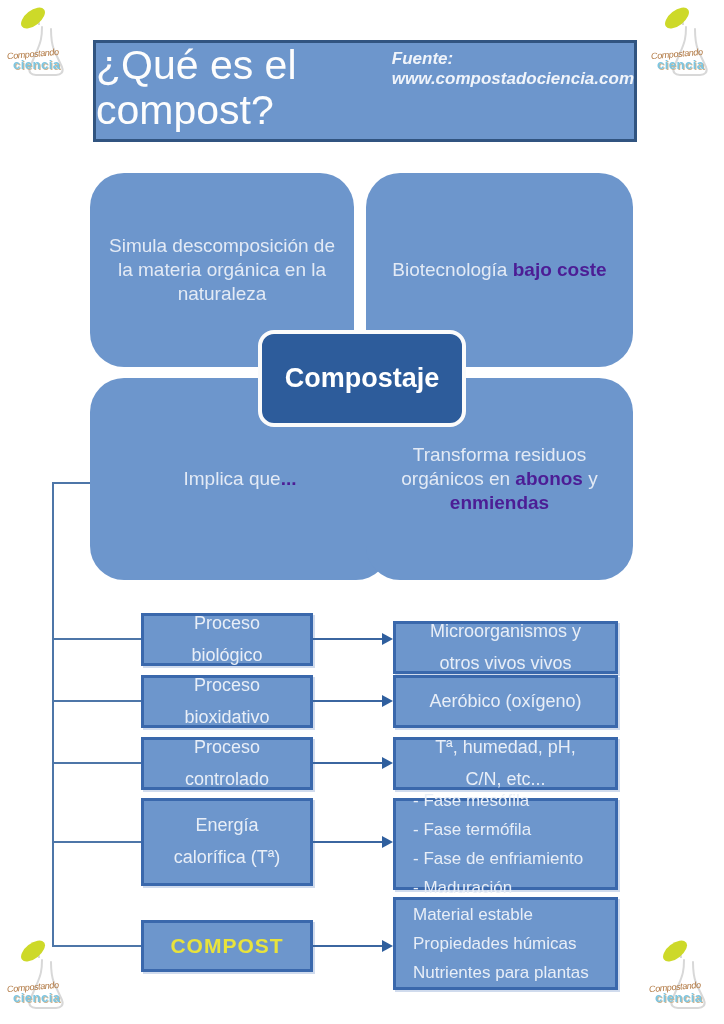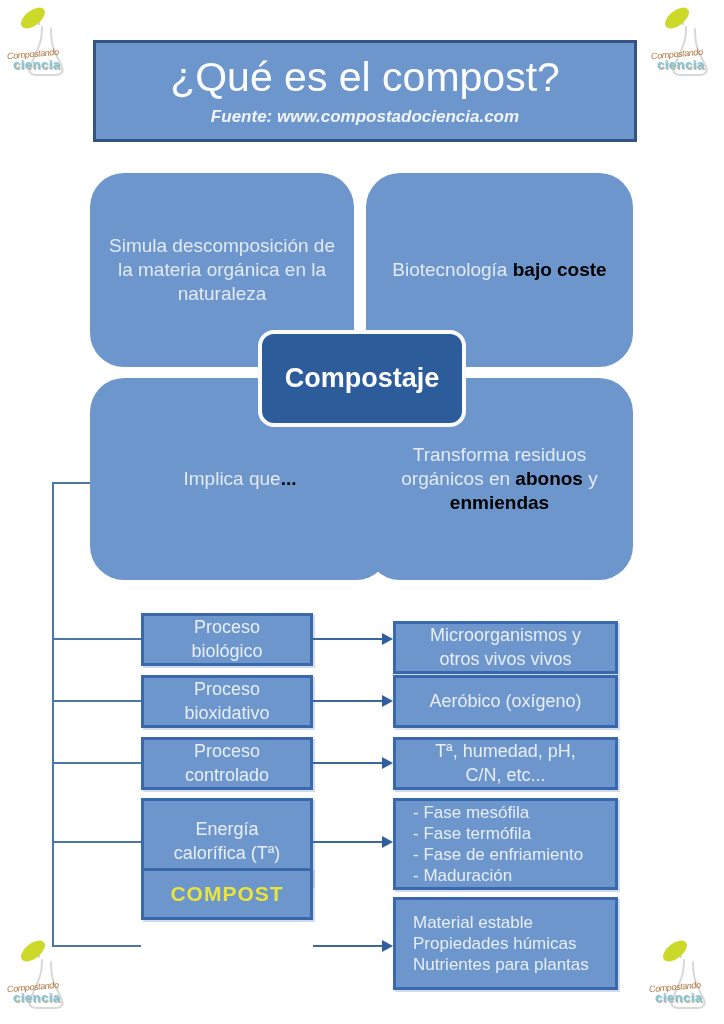--- a/index.html
+++ b/index.html
@@ -15,49 +15,50 @@
     color:#b0763f;white-space:nowrap;transform:rotate(-5deg);letter-spacing:-0.4px;
   }
   .logo .name{
     position:absolute;top:52px;left:7px;font-weight:bold;font-size:13px;
     color:#7cc6e2;text-shadow:1px 1px 0 #cbb493;letter-spacing:0.5px;
   }
   
   .title-box{
     position:absolute;left:93px;top:40px;width:544px;height:102px;
     background:#6d96cc;border:3px solid #315480;box-sizing:border-box;
-    display:flex;flex-direction:column;align-items:center;justify-content:center;
+    display:flex;justify-content:center;
   }
   .title-heading{font-size:41px;color:#fdfdfd;line-height:1.1;}
   .title-source{font-size:17px;font-weight:bold;font-style:italic;color:#f0f4fa;margin-top:6px;}
   
   .quad{
     position:absolute;background:#6d96cc;border-radius:34px;box-sizing:border-box;
     display:flex;flex-direction:column;align-items:center;justify-content:center;
     color:#e3eaf5;font-size:19px;line-height:1.27;text-align:right;
   }
-  .quad .b{font-weight:bold;color:#000000;}
+  .quad .b{font-weight:bold;color:#4c1d95;}
   .qline{display:block;}
   #quad-tl{left:90px;top:173px;width:264px;height:194px;}
   #quad-tr{left:366px;top:173px;width:267px;height:194px;}
   #quad-bl{left:90px;top:378px;width:300px;height:202px;}
   #quad-br{left:366px;top:378px;width:267px;height:202px;padding:0 20px;}
   
   .center-node{
     position:absolute;left:258px;top:330px;width:208px;height:97px;
     background:#2d5c9b;border:4px solid #fbfbfb;border-radius:16px;box-sizing:border-box;
     display:flex;align-items:center;justify-content:center;
     color:#ffffff;font-size:27px;font-weight:bold;
   }
   
   .lbox,.rbox{
     position:absolute;background:#6d96cc;border:3px solid #3a68ac;box-sizing:border-box;
     display:flex;flex-direction:column;align-items:center;justify-content:center;
     color:#e8eef7;font-size:18px;line-height:1.32;text-align:center;
     box-shadow:2px 2px 0 rgba(150,175,215,0.45);
+    gap:8px;
   }
   .lbox{left:141px;width:172px;}
   .rbox{left:393px;width:225px;}
   .rbox.listy{align-items:flex-start;text-align:left;padding-left:17px;font-size:17px;line-height:1.24;}
   .compost-label{color:#e9e33b;font-weight:bold;font-size:21px;letter-spacing:1px;}
   
   .hline{position:absolute;height:2px;background:#4d76a8;}
   .vline{position:absolute;width:2px;background:#4d76a8;}
   .arrow-line{position:absolute;height:2px;background:#3b66a0;}
   .arrow-head{
@@ -186,21 +187,21 @@
   </div>
   <div class="arrow-line" style="left:313px;top:841px;width:71px;"></div>
   <div class="arrow-head" style="left:382px;top:836px;"></div>
   <div class="rbox listy" style="top:798px;height:92px;">
     <span>- Fase mesófila</span>
     <span>- Fase termófila</span>
     <span>- Fase de enfriamiento</span>
     <span>- Maduración</span>
   </div>
 
-  <div class="lbox" style="top:868px;height:52px;">
+  <div class="lbox" style="top:920px;height:52px;">
     <span class="compost-label">COMPOST</span>
   </div>
   <div class="arrow-line" style="left:313px;top:945px;width:71px;"></div>
   <div class="arrow-head" style="left:382px;top:940px;"></div>
   <div class="rbox listy" style="top:897px;height:93px;">
     <span>Material estable</span>
     <span>Propiedades húmicas</span>
     <span>Nutrientes para plantas</span>
   </div>
 

